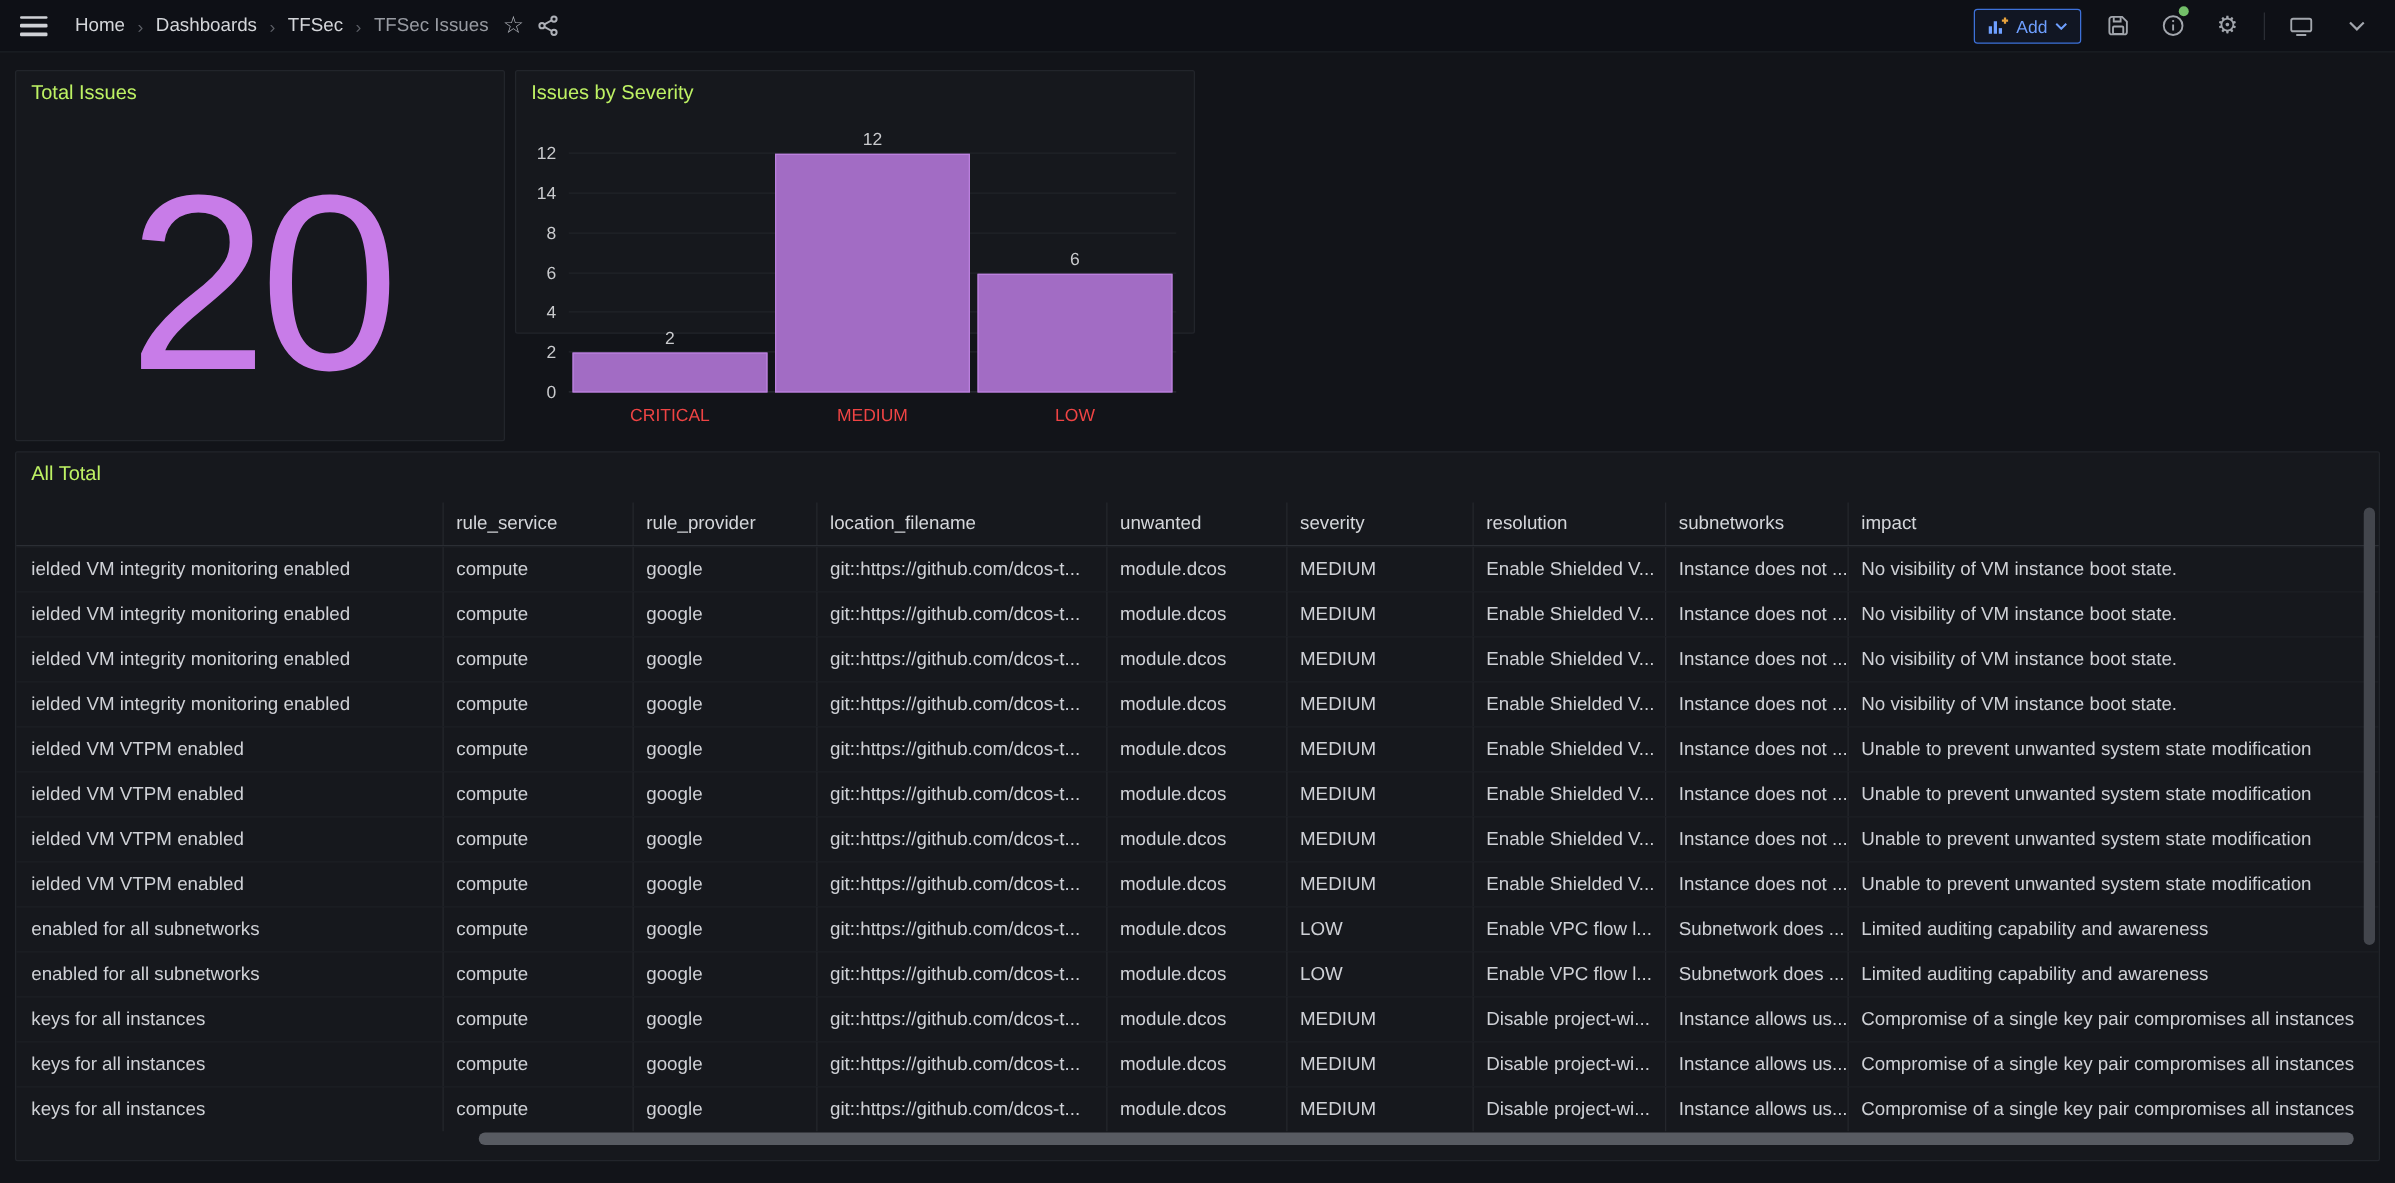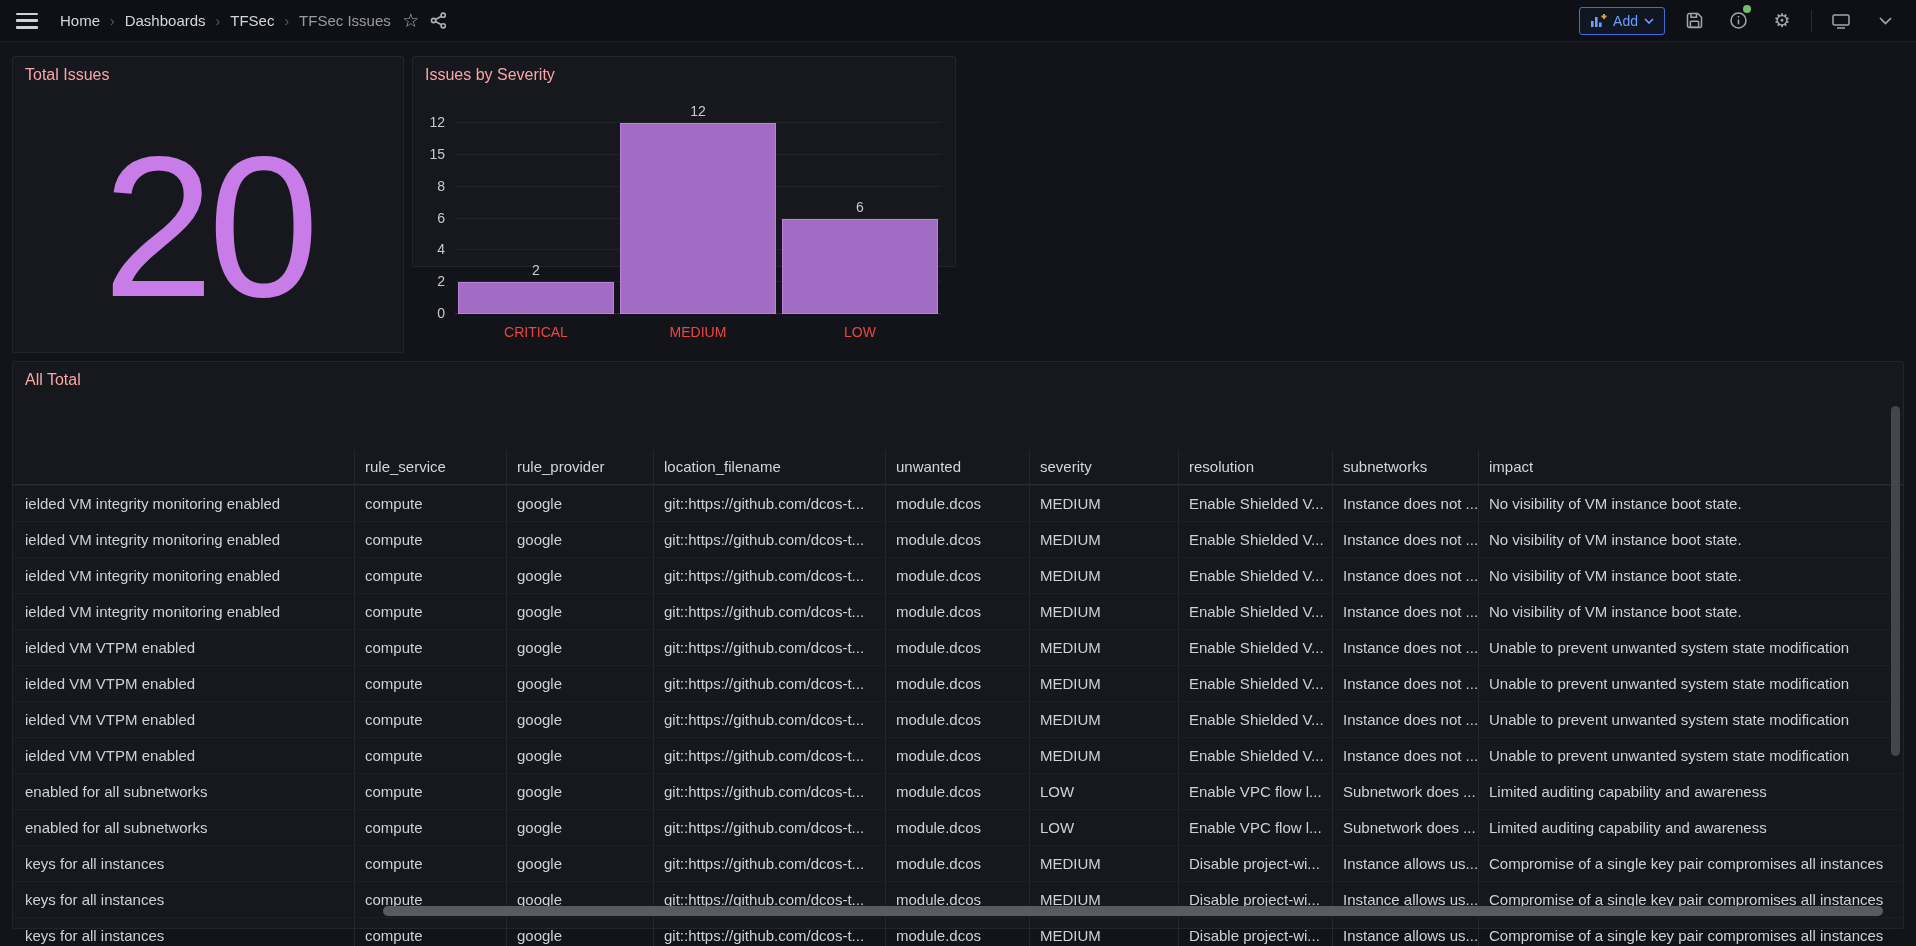--- a/index.html
+++ b/index.html
@@ -29,21 +29,21 @@
     align-items:center; justify-content:center; color:#a2a6ad; cursor:pointer; }
   .toolbar-icon svg { display:block; }
   .gear-glyph { font-size:19px; line-height:1; color:#a2a6ad; }
   .green-dot { position:absolute; right:2px; top:-1px; width:8px; height:8px;
     border-radius:50%; background:#73bf69; }
   .v-divider { width:1px; height:22px; background:#2a2d34; }
 
   
   .panel { position:absolute; background:#16181d; border:1px solid #22252b; border-radius:2px; }
   .panel-title { position:absolute; left:12px; top:9px; font-size:16px; font-weight:500;
-    color:#fca5a5; cursor:pointer; white-space:nowrap; }
+    color:#bef264; cursor:pointer; white-space:nowrap; }
 
   #panel-stat   { left:12px;  top:56px;  width:392px;  height:297px; }
   #panel-bars   { left:412px; top:56px;  width:544px;  height:211px; }
   #panel-table  { left:12px;  top:361px; width:1892px; height:568px; }
 
   
   .stat-value { position:absolute; left:0; right:0; top:44px; bottom:0;
     display:flex; align-items:center; justify-content:center;
     font-size:200px; font-weight:500; letter-spacing:-6px; line-height:1; }
 
@@ -62,21 +62,21 @@
 
   
   .tbl { position:absolute; left:0; right:0; top:40px; }
   .tr { display:grid;
     grid-template-columns:341px 152px 147px 232px 144px 149px 154px 146px 1fr; }
   .th, .td { height:36px; line-height:35px; padding:0 10px; white-space:nowrap;
     overflow:hidden; font-size:15px; }
   .th { height:34px; line-height:33px; font-weight:500; color:#d4d6da; cursor:pointer; }
   .td { color:#cfd1d6; border-top:1px solid #1d1f25; }
   .td:nth-child(n+2), .th:nth-child(n+2) { border-left:1px solid #25272d; }
-  .th-row { border-bottom:1px solid #2b2e34;margin-top:48px; }
+  .th-row { border-bottom:1px solid #2b2e34; }
   .td:first-child, .th:first-child { padding-left:12px; }
 
   .vscroll { position:absolute; right:3px; top:44px; width:9px; height:350px;
     background:#43464d; border-radius:5px; cursor:pointer; }
   .hscroll { position:absolute; left:370px; right:20px; bottom:12px; height:10px;
     background:#585b62; border-radius:5px; cursor:pointer; }
 </style>
 </head>
 <body>
 
@@ -173,21 +173,21 @@
       <div class="ytick" style="left: -40px; top: 182px;">0</div>
       <div class="gridline" style="bottom: 31.8333px;"></div>
       <div class="ytick" style="left: -40px; top: 150.167px;">2</div>
       <div class="gridline" style="bottom: 63.6667px;"></div>
       <div class="ytick" style="left: -40px; top: 118.333px;">4</div>
       <div class="gridline" style="bottom: 95.5px;"></div>
       <div class="ytick" style="left: -40px; top: 86.5px;">6</div>
       <div class="gridline" style="bottom: 127.333px;"></div>
       <div class="ytick" style="left: -40px; top: 54.6667px;">8</div>
       <div class="gridline" style="bottom: 159.167px;"></div>
-      <div class="ytick" style="left: -40px; top: 22.8333px;">15</div>
+      <div class="ytick" style="left: -40px; top: 22.8333px;">14</div>
       <div class="gridline" style="bottom: 191px;"></div>
       <div class="ytick" style="left: -40px; top: -9px;">12</div>
       <div class="baseline"></div>
       <div class="slot" style="left: 0%; width: 33.3333%;">
         <div class="bar" style="height: 31.8333px; background: rgb(162, 108, 196); border-color: rgb(187, 128, 222);"></div>
         <div class="bar-value" style="bottom: 35.8333px;">2</div>
       </div>
       <div class="slot" style="left: 33.3333%; width: 33.3333%;">
         <div class="bar" style="height: 191px; background: rgb(162, 108, 196); border-color: rgb(187, 128, 222);"></div>
         <div class="bar-value" style="bottom: 195px;">12</div>

